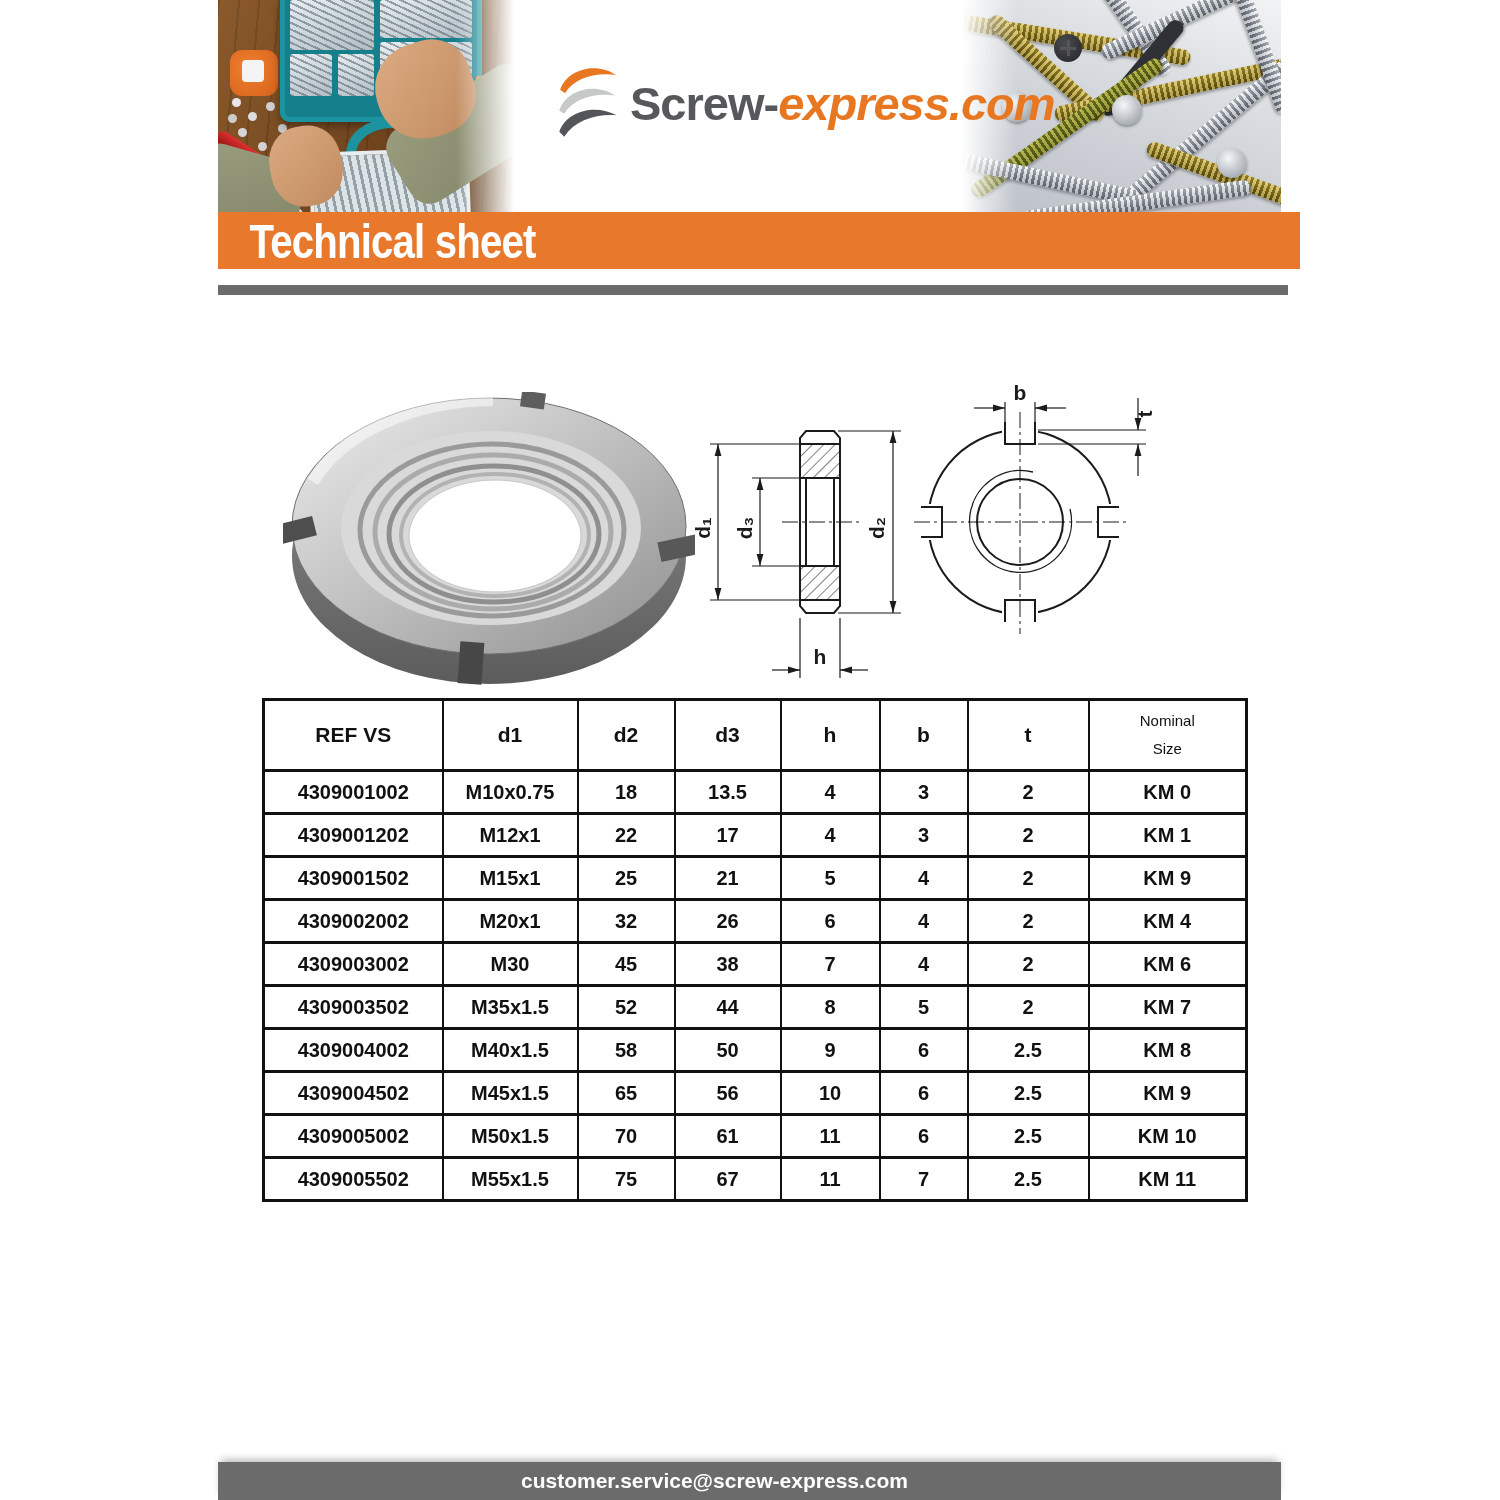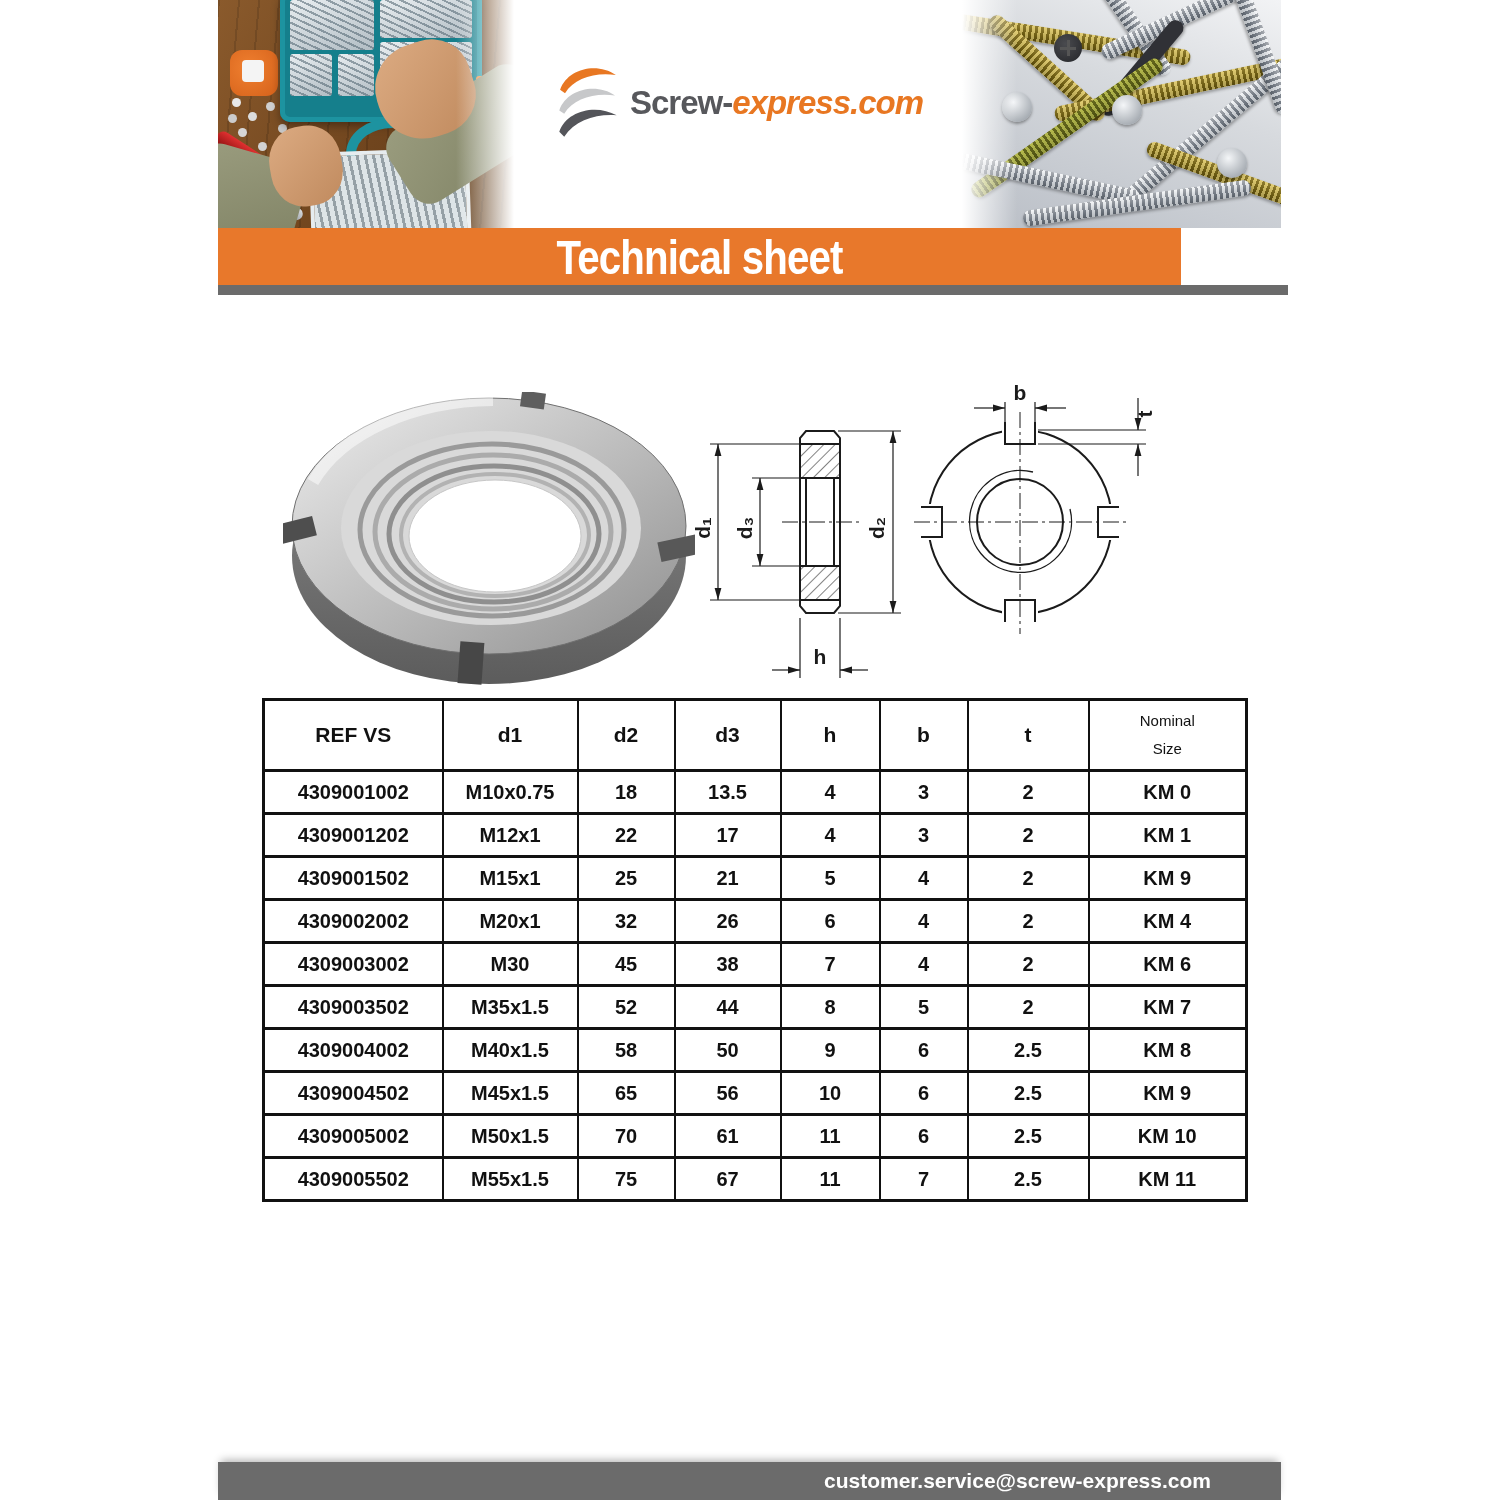--- a/index.html
+++ b/index.html
@@ -67,27 +67,27 @@
   .hdd{position:absolute;width:28px;height:28px;border-radius:50%;background:
     linear-gradient(#555,#555) center/16px 3px no-repeat,
     linear-gradient(#555,#555) center/3px 16px no-repeat,
     radial-gradient(circle at 40% 35%,#4a4b4f,#232428);}
   .rp-fade{position:absolute;left:0;top:0;bottom:0;width:55px;
     background:linear-gradient(to left,rgba(255,255,255,0),#fff);}
 
   
   .logo{position:absolute;left:338px;top:64px;display:flex;align-items:center;gap:10px;}
   .swoosh{width:64px;height:78px;}
-  .logo-text{font-size:33px;font-weight:bold;letter-spacing:-1px;white-space:nowrap;text-align:right;}
+  .logo-text{font-size:47px;font-weight:bold;letter-spacing:-1px;white-space:nowrap;text-align:right;}
   .lt1{color:#57585c;}
   .lt2{color:#e87722;font-style:italic;}
 
   
-  .banner{position:absolute;left:218px;top:228px;width:963px;height:57px;background:#e8782b;
-    display:flex;align-items:center;justify-content:center;}
+  .banner{position:absolute;left:218px;top:212px;width:1082px;height:57px;background:#e8782b;
+    display:flex;align-items:center;}
   .banner span{display:inline-block;transform:scaleX(.82);font-size:49px;font-weight:bold;color:#fff;
     letter-spacing:-1px;}
   .banner-shadow{position:absolute;left:218px;top:285px;width:1070px;height:10px;background:#6b6b6b;}
 
   
   .product-title{position:absolute;left:0;top:330px;width:1500px;text-align:center;
     font-size:25px;font-weight:bold;color:#c2561d;}
 
   
   .nut-photo{position:absolute;left:283px;top:392px;width:412px;height:296px;}
@@ -99,21 +99,21 @@
   .spec{position:absolute;left:262px;top:698px;width:983px;border-collapse:collapse;
     table-layout:fixed;border:3px solid #111;}
   .spec th,.spec td{border:2px solid #111;border-top-width:3px;border-bottom-width:3px;
     text-align:center;vertical-align:middle;padding:0;}
   .spec th{height:68px;font-size:21px;font-weight:bold;}
   .spec th.nominal{font-size:15px;font-weight:normal;white-space:pre-line;line-height:1.85;}
   .spec td{height:40px;font-size:20px;font-weight:bold;}
 
   
   .footer{position:absolute;left:218px;top:1462px;width:1063px;height:38px;background:#6b6b6b;
-    box-shadow:0 -5px 8px -3px rgba(0,0,0,.3);display:flex;align-items:center;justify-content:flex-end;}
+    box-shadow:0 -5px 8px -3px rgba(0,0,0,.3);display:flex;align-items:center;justify-content:center;}
   .footer span{color:#fff;font-weight:bold;font-size:21px;padding-right:70px;}
 </style>
 </head>
 <body>
 
 <div class="page">
 
   <div class="collage">
 
     <div class="photo-left">

